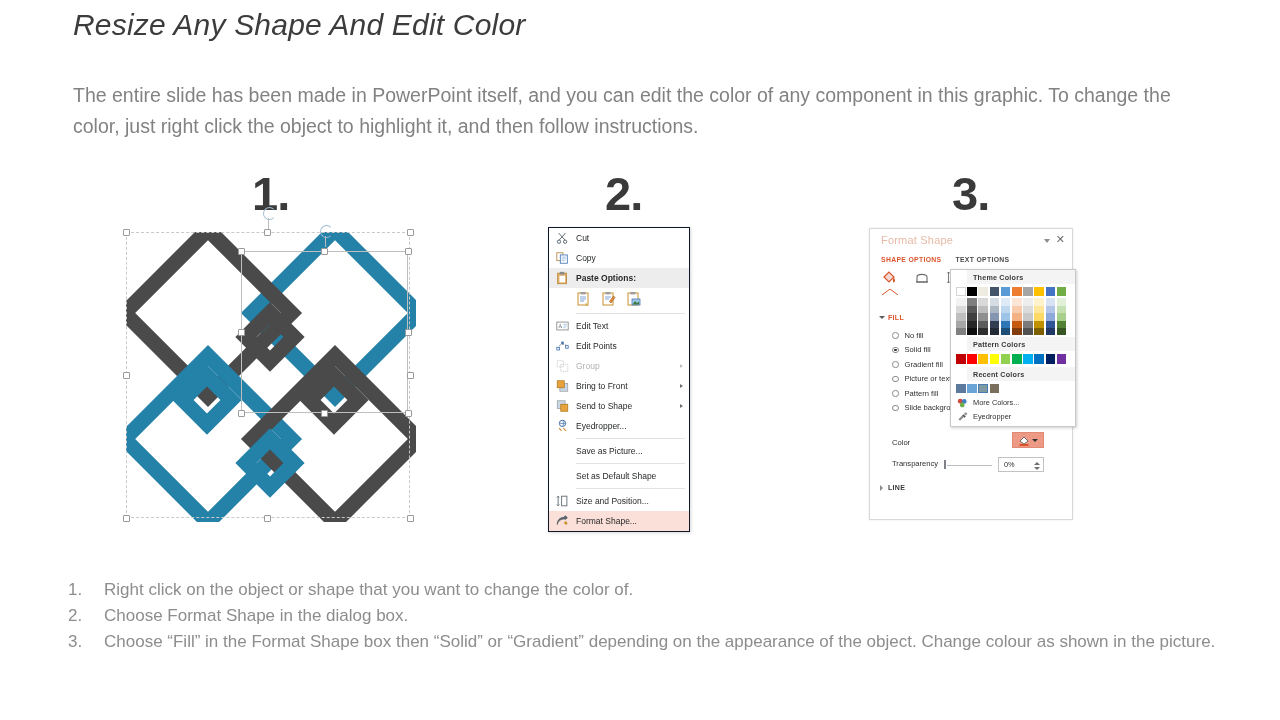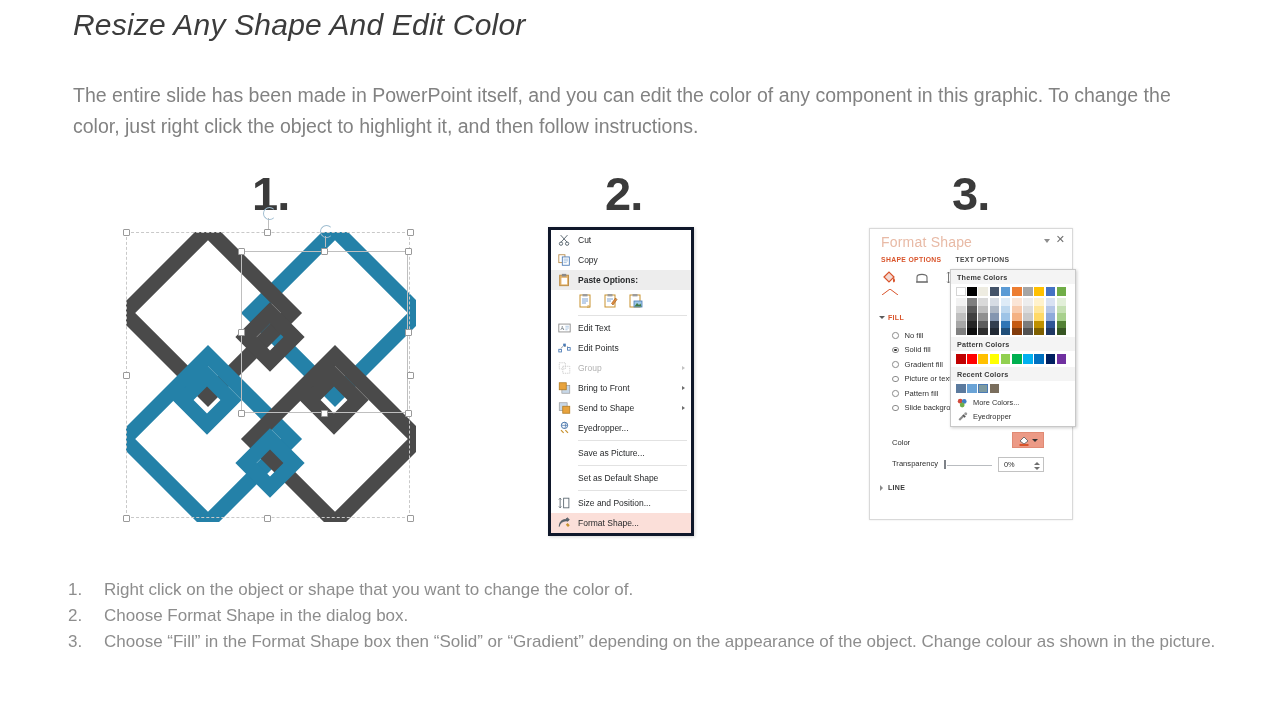--- a/index.html
+++ b/index.html
@@ -47,21 +47,21 @@
   }
   .rot{
     position:absolute;width:11px;height:11px;border:1.4px solid #9fbdd0;
     border-radius:50%;border-right-color:transparent;
   }
   .rotstem{position:absolute;width:1px;height:11px;background:#bdbdbd;}
 
   
   .ctxmenu{
     position:absolute;left:548px;top:227px;width:140px;
-    background:#ffffff;border:3px solid #0f172a;
+    background:#ffffff;border:1px solid #0f172a;
     box-shadow:1px 1px 3px rgba(0,0,0,.16);
     font-size:8.5px;color:#26282a;
   }
   .ctx-item{
     position:relative;display:flex;align-items:center;height:20px;
     padding-left:27px;padding-right:10px;white-space:nowrap;
   }
   .ctx-item .lbl{line-height:1;}
   .ctx-item.disabled .lbl{color:#b2b2b2;}
   .ctx-item.hi{background:#ededed;font-weight:600;}
@@ -80,21 +80,21 @@
   .paste-row{display:flex;gap:9px;padding:3px 0 4px 27px;}
   .paste-ico{width:16px;height:16px;}
 
   
   .fpane{
     position:absolute;left:869px;top:228px;width:202px;height:290px;
     background:#ffffff;border:1px solid #d9d9d9;
     box-shadow:0 0 2px rgba(0,0,0,.10);
   }
   .fpane-title{
-    position:absolute;left:11px;top:5px;font-size:14px;color:#e8baa6;
+    position:absolute;left:11px;top:5px;font-size:11px;color:#e8baa6;
     font-weight:400;letter-spacing:.2px;
   }
   .fpane-caret{position:absolute;right:22px;top:10px;width:0;height:0;
     border-left:3.5px solid transparent;border-right:3.5px solid transparent;
     border-top:4px solid #8d8d8d;}
   .fpane-close{position:absolute;right:7px;top:5px;font-size:11px;color:#6f6f6f;
     line-height:1;cursor:default;}
   .tabrow{position:absolute;left:11px;top:27px;display:flex;gap:14px;
     font-size:6.8px;font-weight:700;letter-spacing:.35px;}
   .tab-shape{color:#d9542b;}
@@ -142,21 +142,21 @@
   .spin-up{border-bottom:3px solid #6f6f6f;}
   .spin-dn{border-top:3px solid #6f6f6f;}
 
   
   .cdrop{
     position:absolute;left:80px;top:40px;width:124px;
     background:#ffffff;border:1px solid #c8c8c8;
     box-shadow:1px 1px 3px rgba(0,0,0,.2);padding-bottom:2px;
   }
   .cdrop-h{font-size:7.2px;font-weight:700;color:#3a3a3a;padding:3px 0 2px 6px;
-    background:#f4f4f4;letter-spacing:.2px;}
+    background:#f4f4f4;letter-spacing:.2px;margin-left:16px;}
   .theme-grid{display:flex;gap:1.6px;padding:3px 5px 2px 5px;}
   .tcol{display:flex;flex-direction:column;gap:0;}
   .tcol i{display:block;width:9.6px;height:7.4px;}
   .tcol i:first-child{margin-bottom:2.2px;height:9.2px;}
   .std-grid,.rec-grid{display:flex;gap:1.6px;padding:3px 5px 3px 5px;}
   .std-grid i,.rec-grid i{display:block;width:9.6px;height:9.2px;}
   .cdrop-opt{display:flex;align-items:center;height:14px;padding-left:6px;
     font-size:7.4px;color:#2f2f2f;gap:5px;}
   .opt-ico{width:11px;height:10px;flex:none;}
 

